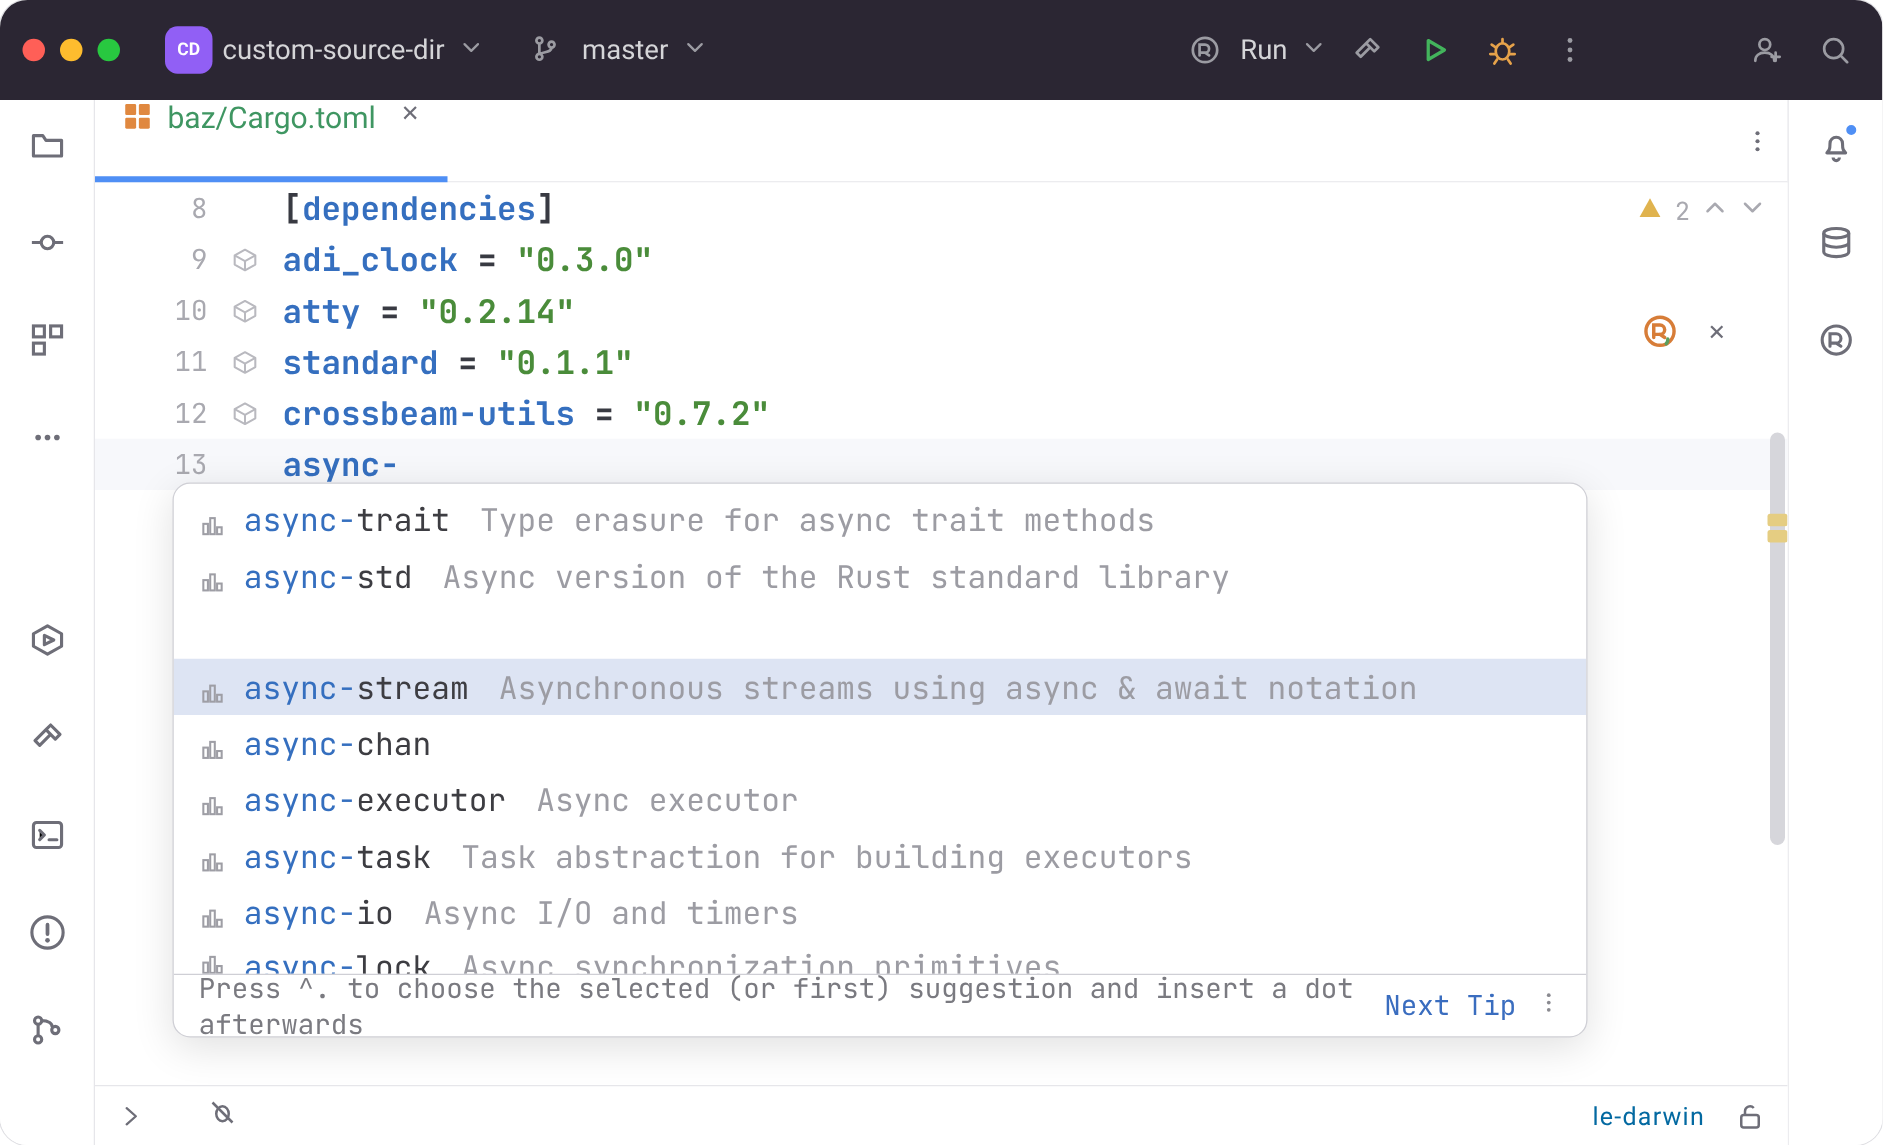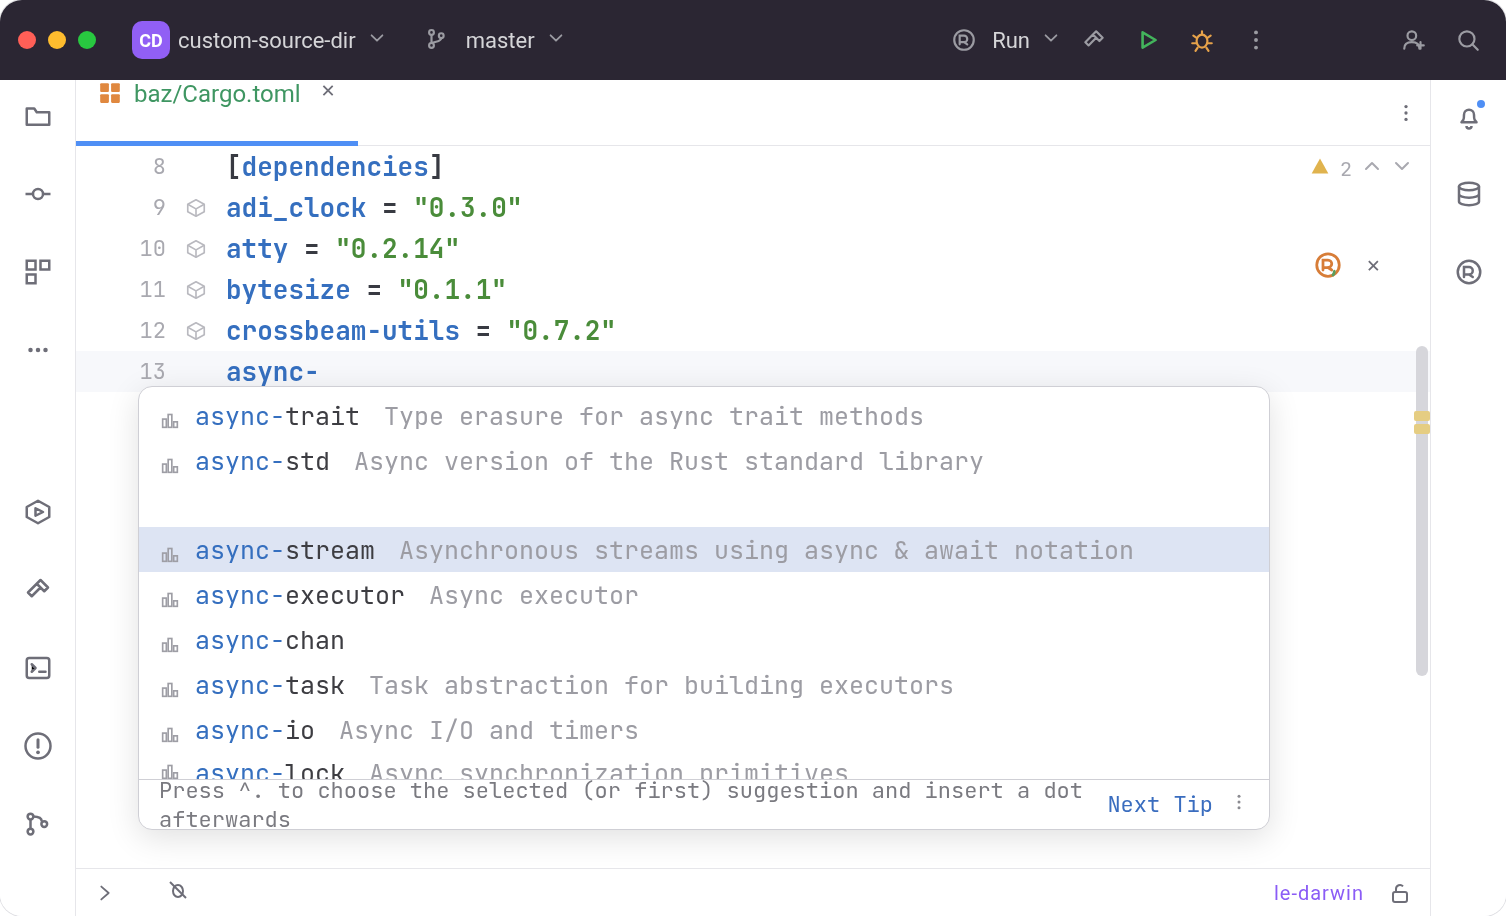--- a/index.html
+++ b/index.html
@@ -31,21 +31,21 @@
   .window { width: 1506px; height: 916px; background: #fff; border-radius: 22px; overflow: hidden; position: relative; box-shadow: 0 0 0 1px #e0e0e4; }
 
   
   .titlebar { height: 80px; background: var(--titlebar-bg); display: flex; align-items: center; padding: 0 18px; color: var(--titlebar-fg); gap: 14px; }
   .traffic { display: flex; gap: 12px; margin-right: 22px; }
   .traffic .dot { width: 18px; height: 18px; border-radius: 50%; }
   .dot-red   { background: #ff5f57; }
   .dot-yel   { background: #febc2e; }
   .dot-grn   { background: #28c840; }
 
-  .proj-badge { width: 38px; height: 38px; border-radius: 10px; background: #915ff5; color: #fff; font-weight: 700; font-size: 18px; display: flex; align-items: center; justify-content: center; }
+  .proj-badge { width: 38px; height: 38px; border-radius: 10px; background: #915ff5; color: #fff; font-weight: 700; font-size: 14px; display: flex; align-items: center; justify-content: center; }
   .tb-text   { font-size: 22px; color: var(--titlebar-fg); }
   .tb-caret  { color: var(--chrome-fg-muted); margin-left: 4px; }
   .tb-group  { display: flex; align-items: center; gap: 8px; }
   .tb-spacer { flex: 1; }
   .tb-icon   { color: var(--chrome-fg-muted); width: 40px; height: 40px; display: flex; align-items: center; justify-content: center; }
   .tb-icon svg { width: 26px; height: 26px; }
   .tb-run svg { color: #43b45c; }
   .tb-bug svg { color: #e6a24a; }
 
   
@@ -111,21 +111,21 @@
   .p-desc { color: var(--popup-desc); margin-left: 10px; text-align: right; }
   .popup-footer { height: 50px; border-top: 1px solid var(--popup-border); display: flex; align-items: center; padding: 0 20px; gap: 16px; font-size: 22px; color: #7a7a80; }
   .popup-footer .tip { flex: 1; }
   .popup-footer .next { color: var(--link-blue); }
 
   
   .status { position: absolute; bottom: 0; left: 0; right: 0; height: 48px; border-top: 1px solid var(--tab-border); display: flex; align-items: center; padding: 0 18px; font-size: 20px; color: var(--tool-icon); background: #fff; }
   .status .sp { flex: 1; }
   .status .lock { width: 24px; height: 24px; }
   .status .chev { width: 22px; height: 22px; }
-  .status .frag { color: #8b5cf6; letter-spacing: 1px; }
+  .status .frag { color: #0369a1; letter-spacing: 1px; }
   .status-icon svg { width: 24px; height: 24px; }
 </style>
 </head>
 <body>
 
 <svg width="0" height="0" style="position:absolute">
   <defs>
     <g id="ic-chevron-down">
         <path d="M4 7l6 6 6-6" fill="none" stroke="currentColor" stroke-width="2" stroke-linecap="round" stroke-linejoin="round"></path>
       </g>
@@ -411,21 +411,21 @@
             </div>
             <div class="ln-content"><span class="tk-key">atty</span><span class="tk-eq"> = </span><span class="tk-str">"0.2.14"</span></div>
           </div>
           <div class="line">
             <div class="gutter">11</div>
             <div class="gutter-icon">
               <svg viewBox="0 0 24 24">
                 <use href="#ic-crate"></use>
               </svg>
             </div>
-            <div class="ln-content"><span class="tk-key">bytesize</span><span class="tk-eq"> = </span><span class="tk-str">"0.1.1"</span></div>
+            <div class="ln-content"><span class="tk-key">standard</span><span class="tk-eq"> = </span><span class="tk-str">"0.1.1"</span></div>
           </div>
           <div class="line">
             <div class="gutter">12</div>
             <div class="gutter-icon">
               <svg viewBox="0 0 24 24">
                 <use href="#ic-crate"></use>
               </svg>
             </div>
             <div class="ln-content"><span class="tk-key">crossbeam-utils</span><span class="tk-eq"> = </span><span class="tk-str">"0.7.2"</span></div>
           </div>
@@ -532,28 +532,28 @@
                 <span class="popup-ico"><svg viewBox="0 0 24 24">
                     <use href="#ic-bars"></use>
                   </svg></span>
                 <span><span class="p-prefix">async-</span><span class="p-rest">stream</span></span>
                 <span class="p-desc">Asynchronous streams using async &amp; await notation</span>
               </div>
               <div class="popup-row">
                 <span class="popup-ico"><svg viewBox="0 0 24 24">
                     <use href="#ic-bars"></use>
                   </svg></span>
+                <span><span class="p-prefix">async-</span><span class="p-rest">chan</span></span>
+              </div>
+              <div class="popup-row">
+                <span class="popup-ico"><svg viewBox="0 0 24 24">
+                    <use href="#ic-bars"></use>
+                  </svg></span>
                 <span><span class="p-prefix">async-</span><span class="p-rest">executor</span></span>
                 <span class="p-desc">Async executor</span>
-              </div>
-              <div class="popup-row">
-                <span class="popup-ico"><svg viewBox="0 0 24 24">
-                    <use href="#ic-bars"></use>
-                  </svg></span>
-                <span><span class="p-prefix">async-</span><span class="p-rest">chan</span></span>
               </div>
               <div class="popup-row">
                 <span class="popup-ico"><svg viewBox="0 0 24 24">
                     <use href="#ic-bars"></use>
                   </svg></span>
                 <span><span class="p-prefix">async-</span><span class="p-rest">task</span></span>
                 <span class="p-desc">Task abstraction for building executors</span>
               </div>
               <div class="popup-row">
                 <span class="popup-ico"><svg viewBox="0 0 24 24">

